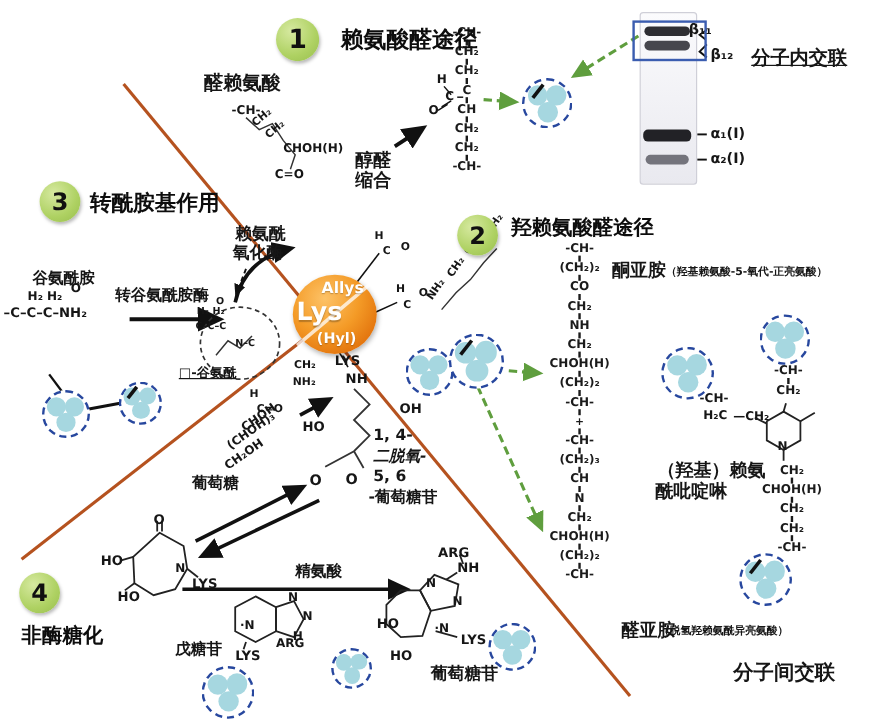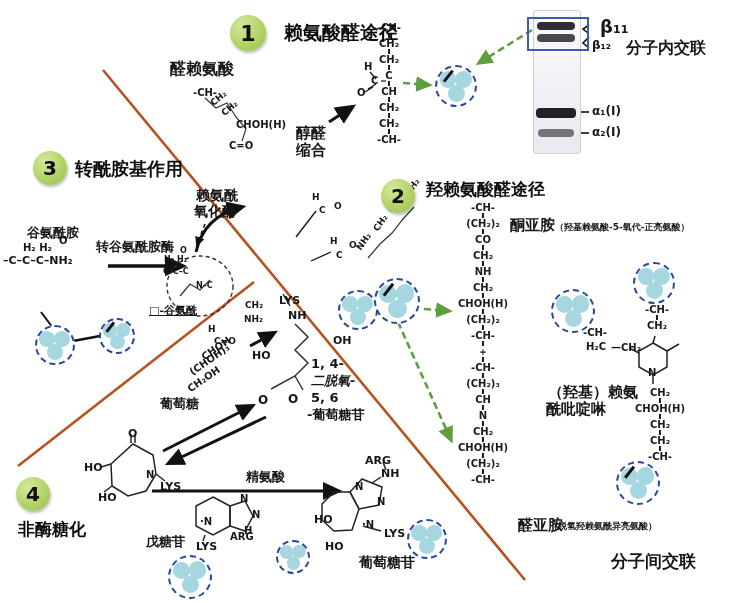--- a/index.html
+++ b/index.html
@@ -168,20 +168,26 @@
   <div class="numc" style="left:33px;top:151px;width:34px;height:34px;font-size:20px;">
       <span>3</span>
     </div>
   <div class="rt" style="left:75px;top:157px;font-size:18px;">转酰胺基作用</div>
 
   <div class="numc" style="left:16px;top:477px;width:34px;height:34px;font-size:20px;">
       <span>4</span>
     </div>
   <div class="rt" style="left:18px;top:518px;font-size:17px;">非酶糖化</div>
 
+  <div id="sphere">
+    <div class="stripe"></div>
+    <span id="sp-top">Allys</span>
+    <span id="sp-main">Lys</span>
+    <span id="sp-bot">(Hyl)</span>
+  </div>
 
 
   <div id="gel">
     <div class="band b1"></div>
     <div class="band b2"></div>
     <div class="band b3"></div>
     <div class="band b4"></div>
   </div>
   <div id="gelbox"></div>
 
@@ -190,25 +196,25 @@
       <div class="lbl b" style="left: 193px; top: 88px; font-size: 10px;">-CH-</div>
       <div class="lbl b" style="left: 209px; top: 101px; font-size: 9px; transform: rotate(-40deg);">CH₂</div>
       <div class="lbl b" style="left: 220px; top: 111px; font-size: 9px; transform: rotate(-40deg);">CH₂</div>
       <div class="lbl b" style="left: 236px; top: 120px; font-size: 10px;">CHOH(H)</div>
       <div class="lbl b" style="left: 229px; top: 141px; font-size: 10px;">C=O</div>
       <div class="lbl b" style="left: 296px; top: 126px; font-size: 15px;">醇醛</div>
       <div class="lbl b" style="left: 296px; top: 143px; font-size: 15px;">缩合</div>
       <div class="lbl b" style="left: 364px; top: 62px; font-size: 10px;">H</div>
       <div class="lbl b" style="left: 371px; top: 76px; font-size: 10px;">C</div>
       <div class="lbl b" style="left: 357px; top: 88px; font-size: 10px;">O</div>
-      <div class="lbl b" style="left: 600px; top: 18px; font-size: 18px;">β₁₁</div>
+      <div class="lbl b" style="left: 574px; top: 18px; font-size: 12px;">β₁₁</div>
       <div class="lbl b" style="left: 592px; top: 39px; font-size: 12px;">β₁₂</div>
       <div class="lbl b" style="left: 592px; top: 105px; font-size: 12px;">α₁(I)</div>
       <div class="lbl b" style="left: 592px; top: 126px; font-size: 12px;">α₂(I)</div>
-      <div class="lbl b" style="left: 626px; top: 40px; font-size: 16px;">分子内交联</div>
+      <div class="lbl b" style="left: 626px; top: 40px; font-size: 16px; text-decoration: underline;">分子内交联</div>
       <div class="lbl b" style="left: 27px; top: 226px; font-size: 13px;">谷氨酰胺</div>
       <div class="lbl b" style="left: 59px; top: 236px; font-size: 10px;">O</div>
       <div class="lbl b" style="left: 23px; top: 243px; font-size: 10px;">H₂ H₂</div>
       <div class="lbl b" style="left: 3px; top: 255px; font-size: 11px;">–C–C–C–NH₂</div>
       <div class="lbl b" style="left: 96px; top: 240px; font-size: 13px;">转谷氨酰胺酶</div>
       <div class="lbl b" style="left: 196px; top: 188px; font-size: 14px;">赖氨酰</div>
       <div class="lbl b" style="left: 194px; top: 204px; font-size: 14px;">氧化酶</div>
       <div class="lbl b" style="left: 180px; top: 247px; font-size: 8px;">O</div>
       <div class="lbl b" style="left: 164px; top: 256px; font-size: 8px;">H₂ H₂</div>
       <div class="lbl b" style="left: 163px; top: 268px; font-size: 8px;">C–C–C</div>

